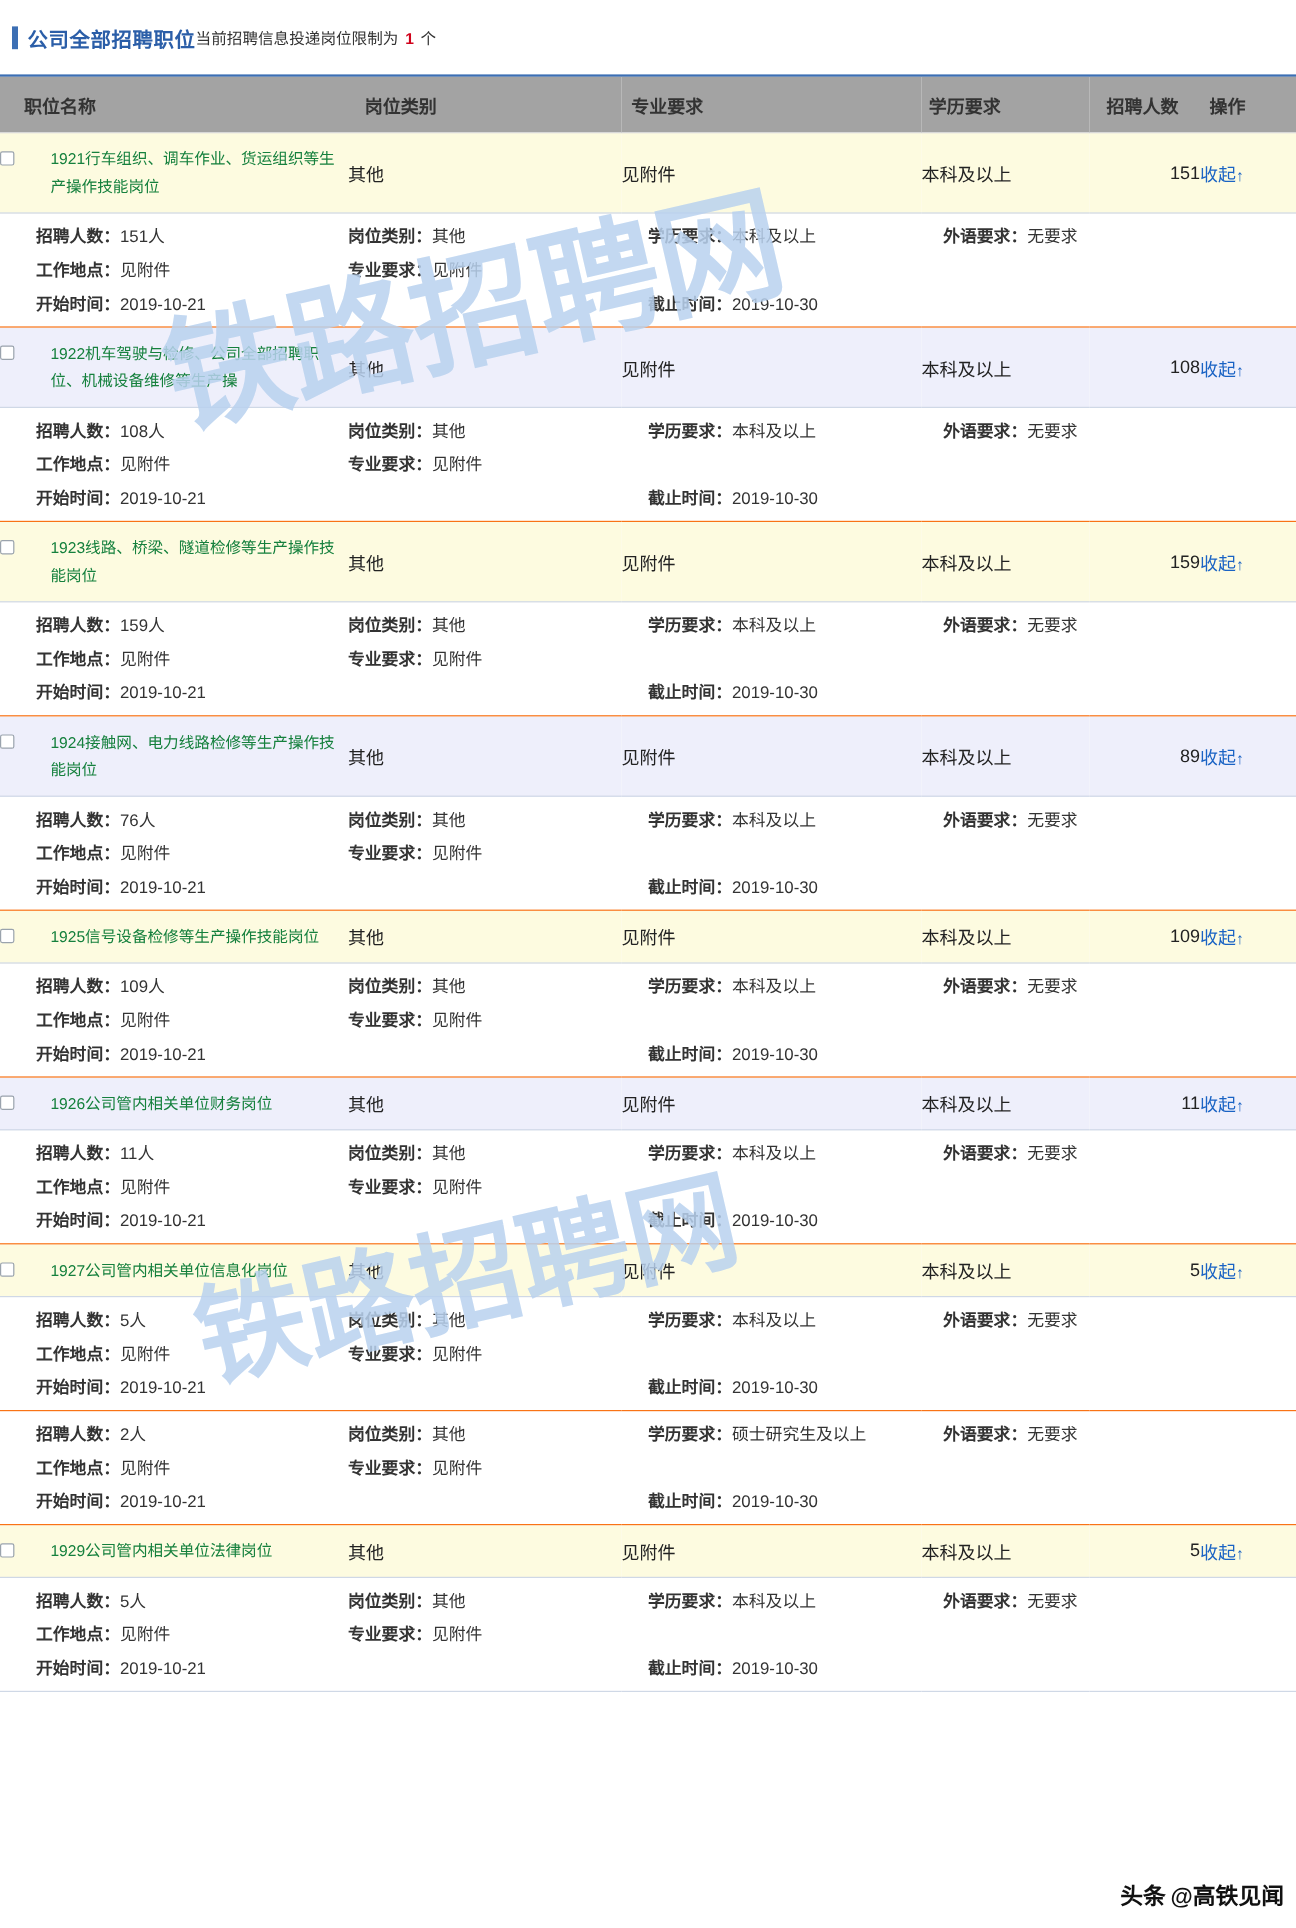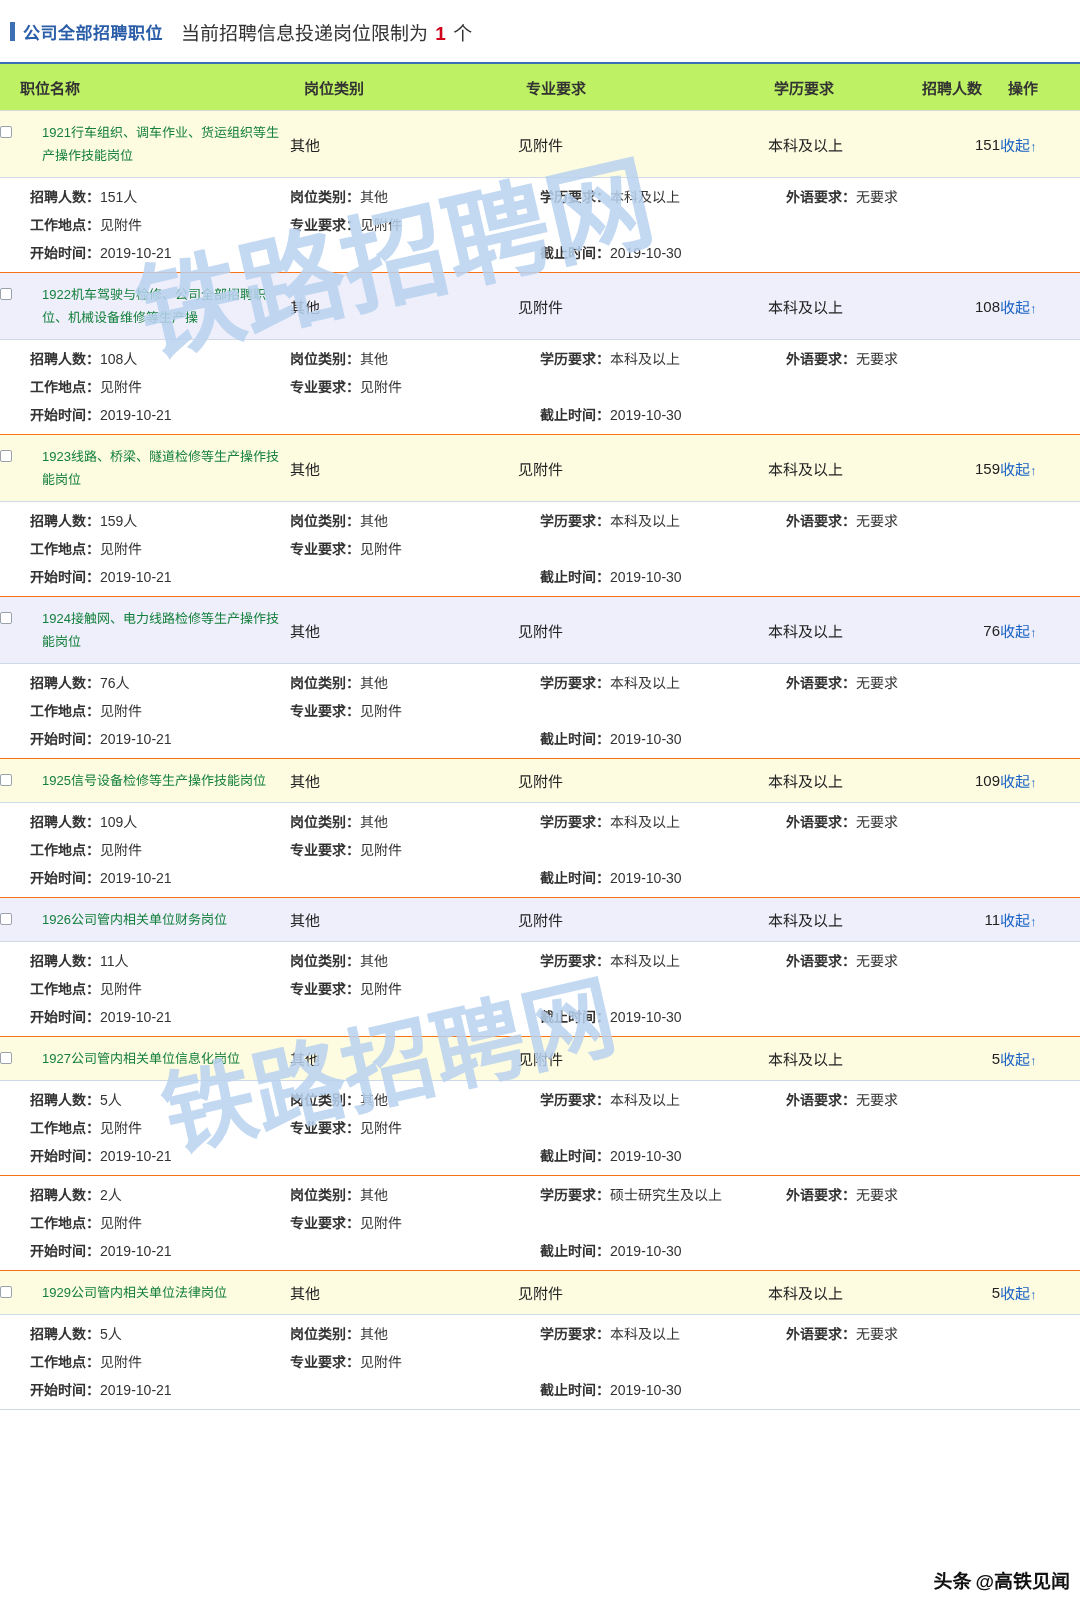--- a/index.html
+++ b/index.html
@@ -31,22 +31,21 @@
     background: #3c6fb4;
     margin-right: 8px;
   }
   .header-title {
     font-size: 17px;
     font-weight: bold;
     color: #2b5ea8;
     letter-spacing: .5px;
   }
   .header-note {
-    margin-left: 18px;
-    font-size: 19px;
+    font-size: 13px;
     color: #333;
   }
   .header-note .num {
     color: #d0021b;
     font-weight: bold;
     padding: 0 2px;
   }
 
   
   table.jobs {
@@ -60,21 +59,21 @@
   table.jobs col.c-major  { width: 250px; }
   table.jobs col.c-edu    { width: 140px; }
   table.jobs col.c-count  { width: 92px; }
   table.jobs col.c-op     { width: 80px; }
 
   thead th {
     font-weight: bold;
     font-size: 15px;
     color: #333;
     padding: 13px 0 12px 0;
-    background: #bef264;
+    background: #a3a3a3;
     border-bottom: 1px solid #d8d8d8;
     text-align: left;
   }
   th.h-name  { padding-left: 20px; }
   th.h-cat   { padding-left: 14px; }
   th.h-major { padding-left: 8px; }
   th.h-edu   { padding-left: 6px; }
   th.h-count { text-align: right; padding-right: 18px; }
   th.h-op    { text-align: left; padding-left: 8px; }
 
@@ -311,21 +310,21 @@
         <tr class="main-row odd">
           <td class="cell-name">
             <div class="namewrap">
               <span class="cb"></span>
               <span class="jobtitle">1924接触网、电力线路检修等生产操作技能岗位</span>
             </div>
           </td>
           <td class="cell-cat">其他</td>
           <td class="cell-major">见附件</td>
           <td class="cell-edu">本科及以上</td>
-          <td class="cell-count">76</td>
+          <td class="cell-count">89</td>
           <td class="cell-op"><a class="op-link"><span>收起</span><span class="arrow">↑</span></a></td>
         </tr>
         <tr class="detail-row">
           <td colspan="6">
             <div class="detail-grid">
               <div class="cellx"><span class="lbl">招聘人数：</span><span class="val">76人</span></div>
               <div class="cellx i2"><span class="lbl">岗位类别：</span><span class="val">其他</span></div>
               <div class="cellx i3"><span class="lbl">学历要求：</span><span class="val">本科及以上</span></div>
               <div class="cellx i4"><span class="lbl">外语要求：</span><span class="val">无要求</span></div>
               <div class="cellx"><span class="lbl">工作地点：</span><span class="val">见附件</span></div>

